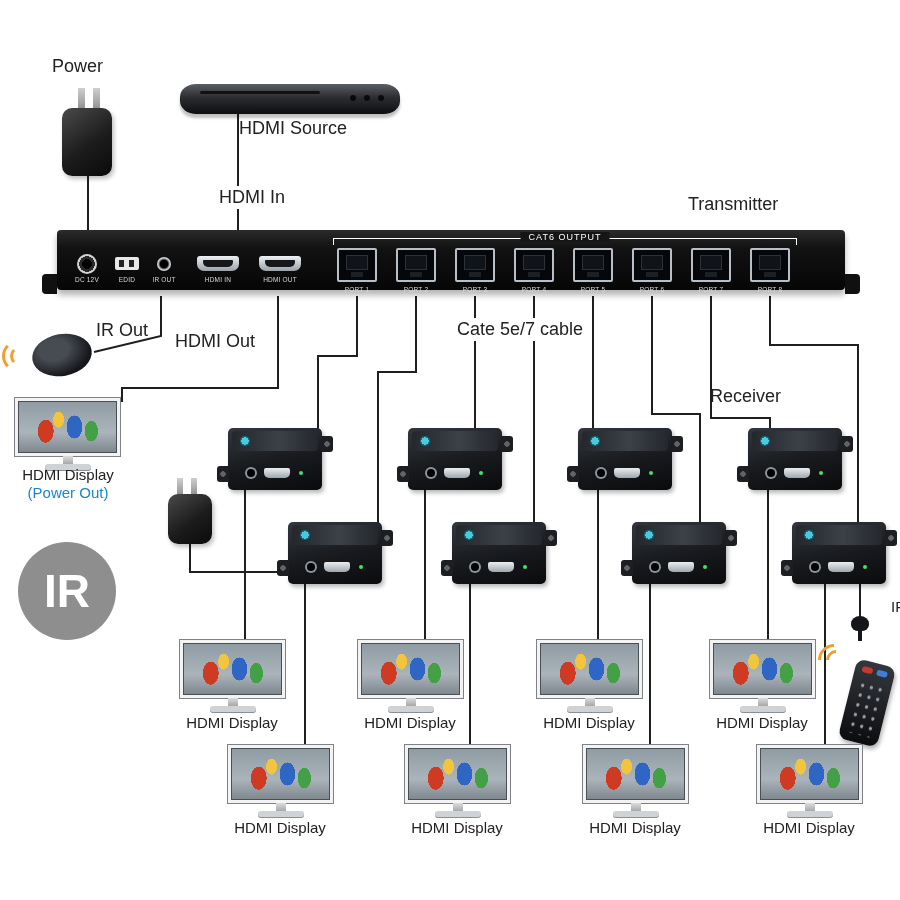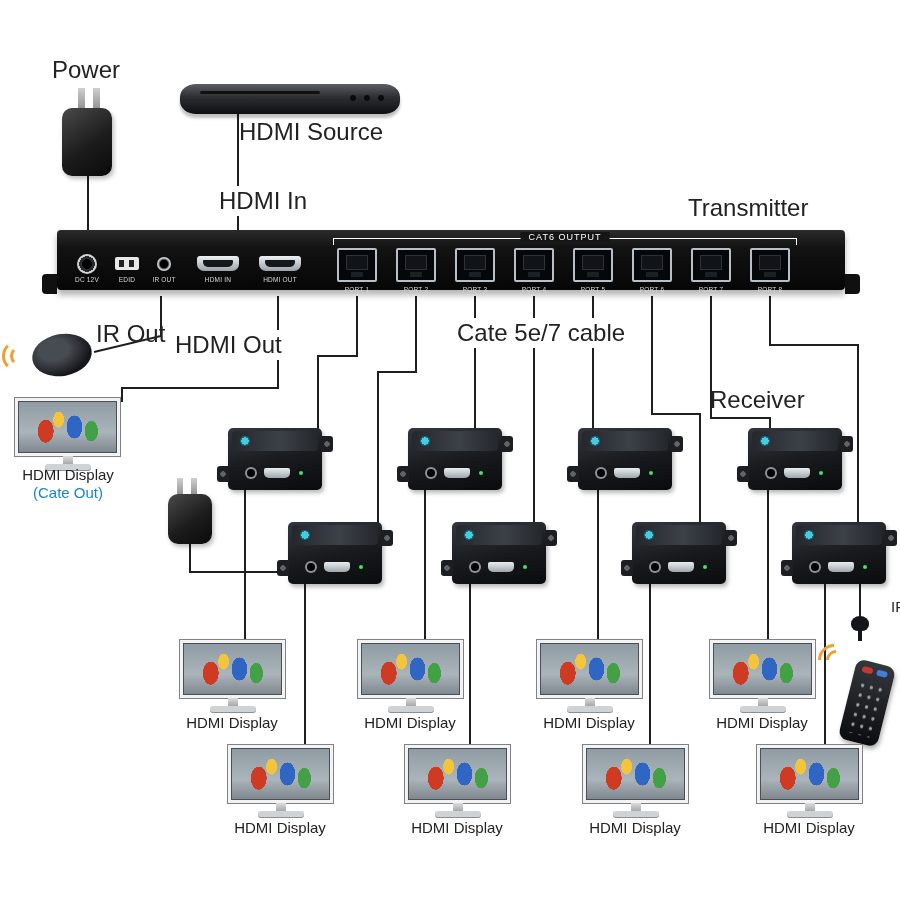--- a/index.html
+++ b/index.html
@@ -1,19 +1,19 @@
 <!DOCTYPE html>
 <html><head>
 <meta charset="utf-8">
 <style>
   html,body{margin:0;padding:0;background:#fff;}
   .stage{position:relative;width:900px;height:900px;background:#fff;overflow:hidden;
          font-family:"Liberation Sans",sans-serif;color:#1a1a1a;}
   svg.wires{position:absolute;left:0;top:0;z-index:1;}
-  .lbl{position:absolute;z-index:4;font-size:24px;color:#222;white-space:nowrap;}
+  .lbl{position:absolute;z-index:4;font-size:18px;color:#222;white-space:nowrap;}
   .lbl.bg{background:#fff;padding:1px 5px;}
   .lbl.small{font-size:15px;}
 
   
   .prong{position:absolute;background:linear-gradient(#cfcfcf,#8f8f8f);z-index:2;}
   .psu-body{position:absolute;background:linear-gradient(145deg,#4a4a4a 0%,#1c1c1c 55%,#0a0a0a 100%);
             border-radius:10px;z-index:2;box-shadow:2px 3px 4px rgba(0,0,0,.25);}
 
   
   .dvd{position:absolute;left:180px;top:84px;width:220px;height:30px;z-index:2;
@@ -196,22 +196,23 @@
   <div class="ir-emitter"></div>
   <div class="sig" style="left:10px;top:346px;width:14px;height:14px;transform:rotate(0deg);"></div>
   <div class="sig" style="left:2px;top:340px;width:26px;height:26px;transform:rotate(0deg);"></div>
 
   <div class="monitor" style="left:15px;top:398px;">
     <div class="mon-screen"></div>
     <div class="mon-neck"></div>
     <div class="mon-base"></div>
   </div>
   <div class="mon-label" style="left:3px;top:466px;">HDMI Display</div>
-  <div class="mon-label loop-out" style="left:3px;top:484px;">(Cate Out)</div>
-
+  <div class="mon-label loop-out" style="left:3px;top:484px;">(Power Out)</div>
+
+  <div class="ir-badge">IR</div>
 
   <div class="prong" style="left:177px;top:478px;width:6px;height:18px;"></div>
   <div class="prong" style="left:191px;top:478px;width:6px;height:18px;"></div>
   <div class="psu-body" style="left:168px;top:494px;width:44px;height:50px;"></div>
 
   <div class="receiver" style="left:228px;top:428px;">
     <div class="rx-flange l"></div>
     <div class="rx-flange r"></div>
     <div class="rx-top">
         <span class="rx-logo"></span>

